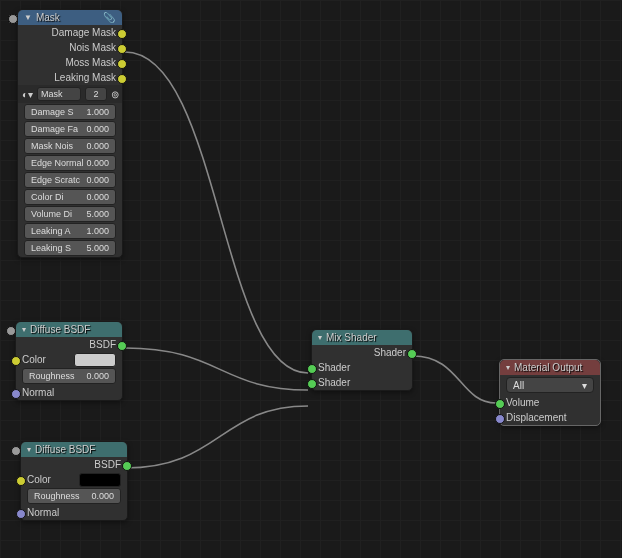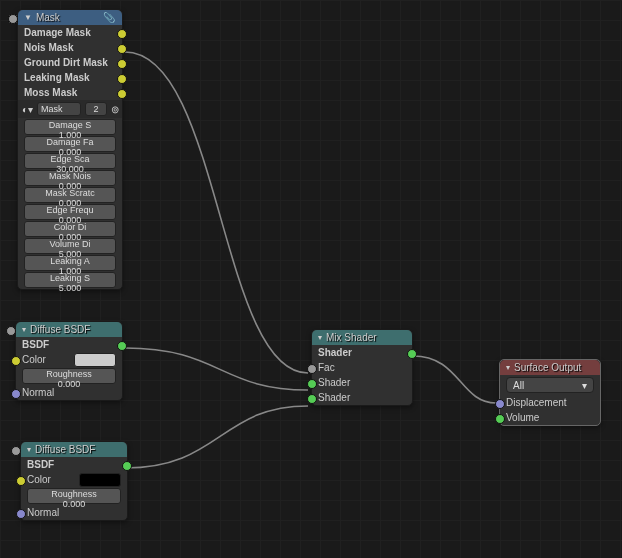--- a/index.html
+++ b/index.html
@@ -5,23 +5,23 @@
 html,body{margin:0;padding:0;width:622px;height:558px;background:#1a1a1a;font-family:sans-serif;font-size:10px;color:#ccc;overflow:hidden;}
 .canvas{position:relative;width:622px;height:558px;background-image:linear-gradient(#202020 1px,transparent 1px),linear-gradient(90deg,#202020 1px,transparent 1px);background-size:20px 20px;background-color:#1a1a1a;}
 .node{position:absolute;background:#303030;border:1px solid #1a1a1a;border-radius:5px;box-shadow:0 2px 5px rgba(0,0,0,0.4);}
 .header{display:flex;align-items:center;padding:2px 6px;border-radius:5px 5px 0 0;}
 .header .tri{font-size:8px;margin-right:4px;}
 .header .title{flex:1;font-size:10px;text-shadow:1px 1px 1px #000;}
 .hdr-blue{background:#3d5e81;}
 .hdr-teal{background:#3e6e6e;}
 .hdr-red{background:#743e3e;}
 .row{display:flex;align-items:center;height:15px;padding:0 6px;position:relative;}
-.row.right{justify-content:flex-start;font-weight:bold;}
+.row.right{justify-content:flex-end;}
 .row.left{justify-content:flex-start;}
-.slider{background:#555;border-radius:3px;margin:1px 6px;height:14px;display:flex;align-items:center;padding:0 6px;justify-content:space-between;color:#ddd;border:1px solid #222;font-size:9px;flex-direction:column;}
+.slider{background:#555;border-radius:3px;margin:1px 6px;height:14px;display:flex;align-items:center;padding:0 6px;justify-content:space-between;color:#ddd;border:1px solid #222;font-size:9px;}
 .colorbox{width:40px;height:12px;border-radius:3px;border:1px solid #222;margin-left:auto;}
 .sock{width:8px;height:8px;border-radius:50%;position:absolute;top:4px;border:1px solid #111;}
 .sock.out{right:-5px;}
 .sock.in{left:-5px;}
 .s-yellow{background:#cccc33;}
 .s-green{background:#55cc55;}
 .s-grey{background:#999;}
 .s-purple{background:#8888cc;}
 .toolbar{display:flex;align-items:center;background:#2a2a2a;padding:2px 4px;gap:4px;}
 .toolbar input{background:#444;border:1px solid #222;color:#ddd;font-size:9px;border-radius:3px;padding:1px 3px;}
@@ -50,29 +50,25 @@
 <div id="mask-outs">
         <div class="row right">
           <span>Damage Mask</span>
           <div class="sock out s-yellow"></div>
         </div>
         <div class="row right">
           <span>Nois Mask</span>
           <div class="sock out s-yellow"></div>
         </div>
         <div class="row right">
-          <span>Ground Dirt Mask</span>
+          <span>Moss Mask</span>
           <div class="sock out s-yellow"></div>
         </div>
         <div class="row right">
           <span>Leaking Mask</span>
-          <div class="sock out s-yellow"></div>
-        </div>
-        <div class="row right">
-          <span>Moss Mask</span>
           <div class="sock out s-yellow"></div>
         </div>
       </div>
 <div class="toolbar">
 <span>◐▾</span>
 <input type="text" style="width: 36px;" value="Mask">
 <input type="text" style="width: 14px; text-align: center;" value="2">
 <span>⊚</span>
 </div>
 <div id="mask-ins">
@@ -81,36 +77,31 @@
           <span>Damage S</span>
           <span>1.000</span>
         </div>
         <div class="slider">
           <div class="sock in s-grey" style="left:-10px;"></div>
           <span>Damage Fa</span>
           <span>0.000</span>
         </div>
         <div class="slider">
           <div class="sock in s-grey" style="left:-10px;"></div>
-          <span>Edge Sca</span>
-          <span>30.000</span>
-        </div>
-        <div class="slider">
-          <div class="sock in s-grey" style="left:-10px;"></div>
           <span>Mask Nois</span>
           <span>0.000</span>
         </div>
         <div class="slider">
           <div class="sock in s-grey" style="left:-10px;"></div>
-          <span>Mask Scratc</span>
-          <span>0.000</span>
-        </div>
-        <div class="slider">
-          <div class="sock in s-grey" style="left:-10px;"></div>
-          <span>Edge Frequ</span>
+          <span>Edge Normal</span>
+          <span>0.000</span>
+        </div>
+        <div class="slider">
+          <div class="sock in s-grey" style="left:-10px;"></div>
+          <span>Edge Scratc</span>
           <span>0.000</span>
         </div>
         <div class="slider">
           <div class="sock in s-grey" style="left:-10px;"></div>
           <span>Color Di</span>
           <span>0.000</span>
         </div>
         <div class="slider">
           <div class="sock in s-grey" style="left:-10px;"></div>
           <span>Volume Di</span>
@@ -182,45 +173,41 @@
 <div class="node" style="left:311px;top:329px;width:100px;">
 <div class="header hdr-teal">
 <span class="tri">▾</span>
 <span class="title">Mix Shader</span>
 </div>
 <div class="row right">
         <span>Shader</span>
         <div class="sock out s-green"></div>
       </div>
 <div class="row left">
-        <div class="sock in s-grey"></div>
-        <span>Fac</span>
-      </div>
-<div class="row left">
         <div class="sock in s-green"></div>
         <span>Shader</span>
       </div>
 <div class="row left">
         <div class="sock in s-green"></div>
         <span>Shader</span>
       </div>
 </div>
 
 <div class="node" style="left:499px;top:359px;width:100px;border:1px solid #666;">
 <div class="header hdr-red">
 <span class="tri">▾</span>
-<span class="title">Surface Output</span>
+<span class="title">Material Output</span>
 </div>
 <div class="dd">
         <span>All</span>
         <span>▾</span>
       </div>
 <div class="row left">
+        <div class="sock in s-green"></div>
+        <span>Volume</span>
+      </div>
+<div class="row left">
         <div class="sock in s-purple"></div>
         <span>Displacement</span>
       </div>
-<div class="row left">
-        <div class="sock in s-green"></div>
-        <span>Volume</span>
-      </div>
 </div>
 
 </div>
 
 </body></html>

